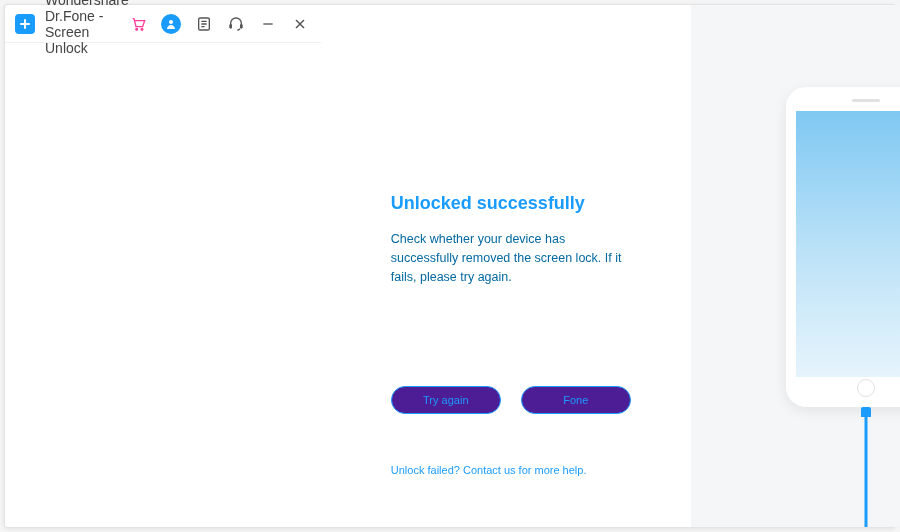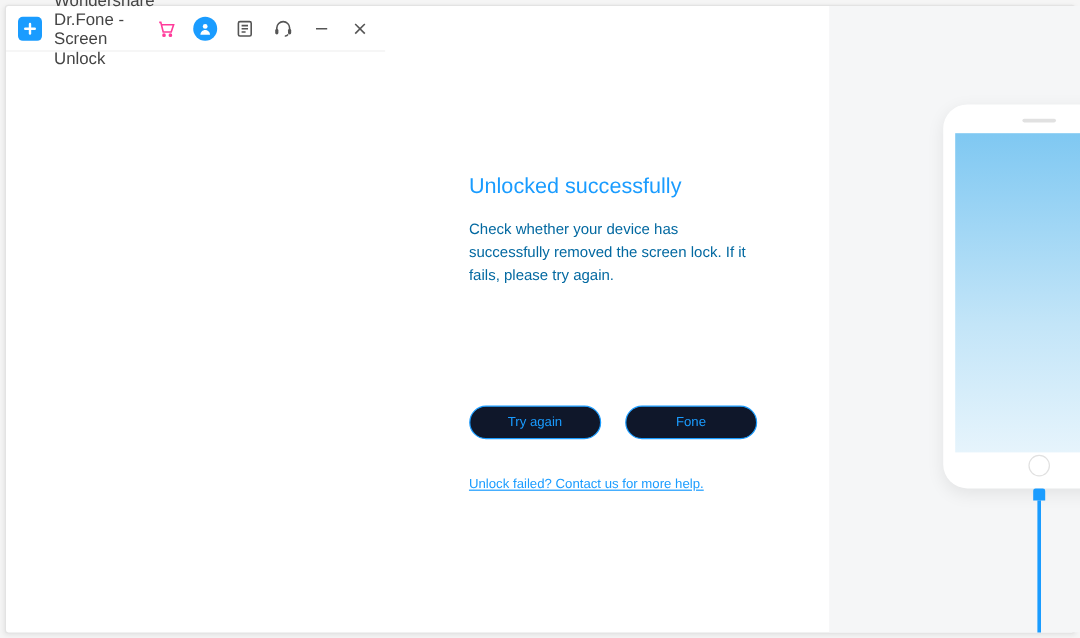--- a/index.html
+++ b/index.html
@@ -69,54 +69,54 @@
     .content {
       flex: 1;
       display: flex;
     }
     .left {
       flex: 1;
       padding: 140px 60px 40px 70px;
     }
     .heading {
       font-size: 18px;
-      font-weight: 400;
+      font-weight: 700;
       color: #1a9cff;
       margin-bottom: 16px;
+      margin-top: 48px;
     }
     .description {
       font-size: 12.5px;
       color: #0369a1;
       line-height: 1.5;
       max-width: 380px;
     }
     .buttons {
       display: flex;
       gap: 20px;
       margin-top: 100px;
     }
     .btn {
       width: 110px;
       height: 28px;
       border: 1.2px solid #1a9cff;
-      background: #0f172a;
+      background: #4c1d95;
       color: #1a9cff;
       border-radius: 14px;
       font-size: 11px;
       cursor: pointer;
       display: inline-flex;
       align-items: center;
       justify-content: center;
     }
     .help-link {
       display: inline-block;
-      margin-top: 32px;
+      margin-top: 50px;
       font-size: 11px;
       color: #1a9cff;
-      text-decoration: underline;
       cursor: pointer;
     }
     .right {
       width: 350px;
       background: #f5f6f7;
       position: relative;
       overflow: hidden;
     }
     .phone {
       position: absolute;

